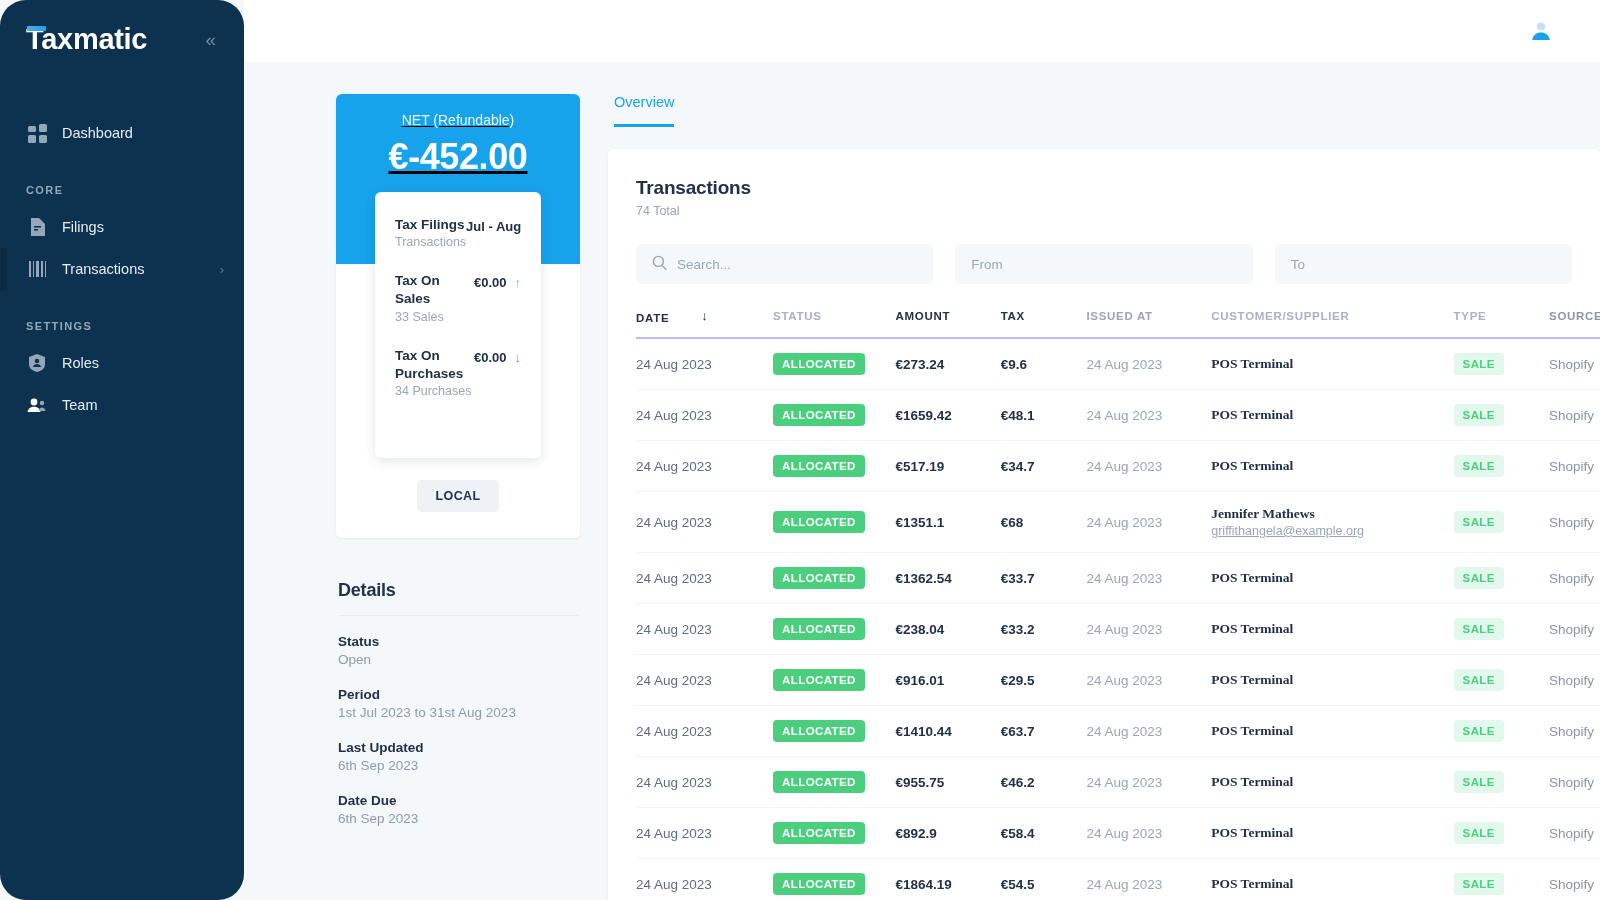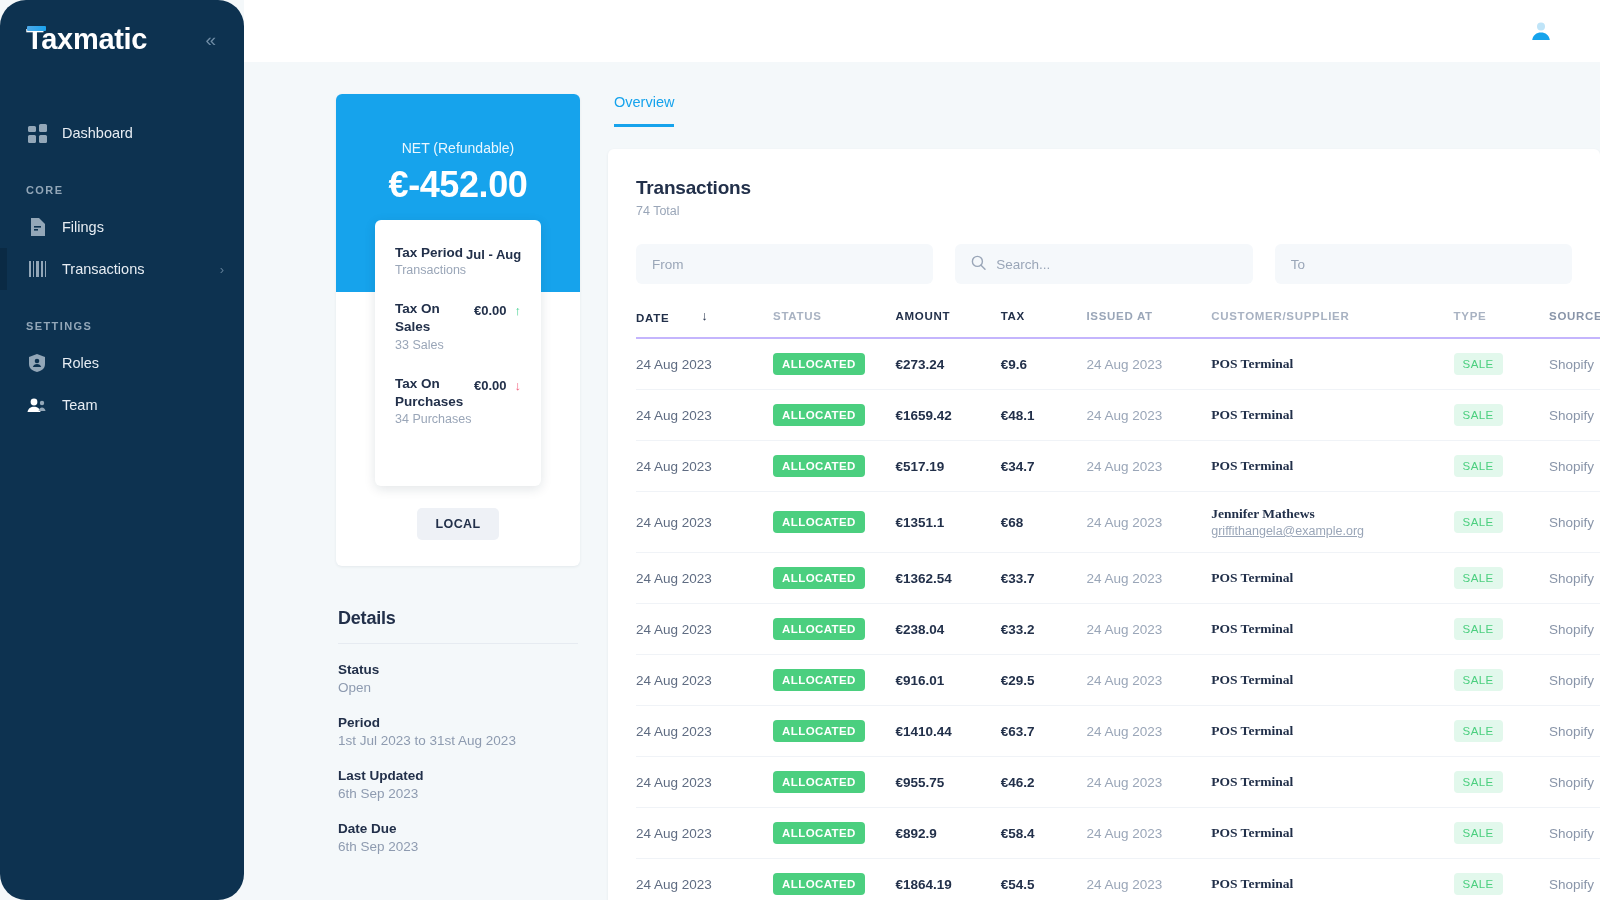--- a/index.html
+++ b/index.html
@@ -104,23 +104,24 @@
   .left-col { width: 364px; min-width: 364px; padding: 0 28px 0 92px; }
   .summary-card {
     background: #ffffff;
     border-radius: 6px;
     box-shadow: 0 1px 3px rgba(20,40,60,0.07);
     padding-bottom: 26px;
     overflow: hidden;
   }
   .net-banner {
     background: #16a3ec;
-    padding: 46px 20px 86px;
+    padding: 18px 20px 86px;
     text-align: center;
     position: relative;
+    text-decoration: underline;
   }
   .net-label { color: #eaf7ff; font-size: 14px; margin-bottom: 8px; }
   .net-value { color: #ffffff; font-size: 36px; font-weight: 700; letter-spacing: -0.4px; }
 
   .inner-card {
     background: #ffffff;
     border-radius: 6px;
     box-shadow: 0 3px 12px rgba(20,40,60,0.12);
     margin: -72px 39px 0;
     padding: 24px 20px 60px;
@@ -223,21 +224,21 @@
 
   .badge-allocated {
     display: inline-block;
     background: #4bcf7f; color: #ffffff;
     font-size: 11.5px; font-weight: 700; letter-spacing: 0.4px;
     padding: 5px 9px; border-radius: 4px;
   }
   .badge-sale {
     display: inline-block;
     background: #e2f8ec; color: #4bcf7f;
-    font-size: 11.5px; font-weight: 400; letter-spacing: 0.4px;
+    font-size: 11.5px; font-weight: 700; letter-spacing: 0.4px;
     padding: 5px 9px; border-radius: 4px;
   }
 </style>
 </head>
 <body>
 
 <div class="app">
 
   <aside class="sidebar">
     <div class="logo-row">
@@ -334,21 +335,21 @@
       <section class="left-col">
         <div class="summary-card">
           <div class="net-banner">
             <div class="net-label">NET (Refundable)</div>
             <div class="net-value">€-452.00</div>
           </div>
           <div class="inner-card">
 
             <div class="kv-row">
               <div>
-                <div class="kv-title">Tax Period</div>
+                <div class="kv-title">Tax Filings</div>
                 <div class="kv-sub">Transactions</div>
               </div>
               <div class="kv-right">
                 <span>Jul - Aug</span>
               </div>
             </div>
 
             <div class="kv-row">
               <div>
                 <div class="kv-title">Tax On Sales</div>
@@ -404,30 +405,30 @@
         <div class="tabs">
           <div class="tab active">Overview</div>
         </div>
 
         <div class="table-card">
           <div class="tbl-title">Transactions</div>
           <div class="tbl-sub">74 Total</div>
 
           <div class="filters">
             <div class="filter-field">
-              <input type="text" placeholder="From" style="">
-            </div>
-            <div class="filter-field">
               <span class="search-icon">
                 <svg width="15" height="15" viewBox="0 0 15 15">
                     <circle cx="6.4" cy="6.4" r="5" fill="none" stroke="#9aa6b8" stroke-width="1.4"></circle>
                     <line x1="10" y1="10.2" x2="14" y2="14.3" stroke="#9aa6b8" stroke-width="1.4" stroke-linecap="round"></line>
                   </svg>
               </span>
               <input type="text" placeholder="Search..." style="">
+            </div>
+            <div class="filter-field">
+              <input type="text" placeholder="From" style="">
             </div>
             <div class="filter-field">
               <input type="text" placeholder="To" style="">
             </div>
           </div>
 
           <div class="tbl-wrap">
             <table>
               <thead>
                 <tr>

